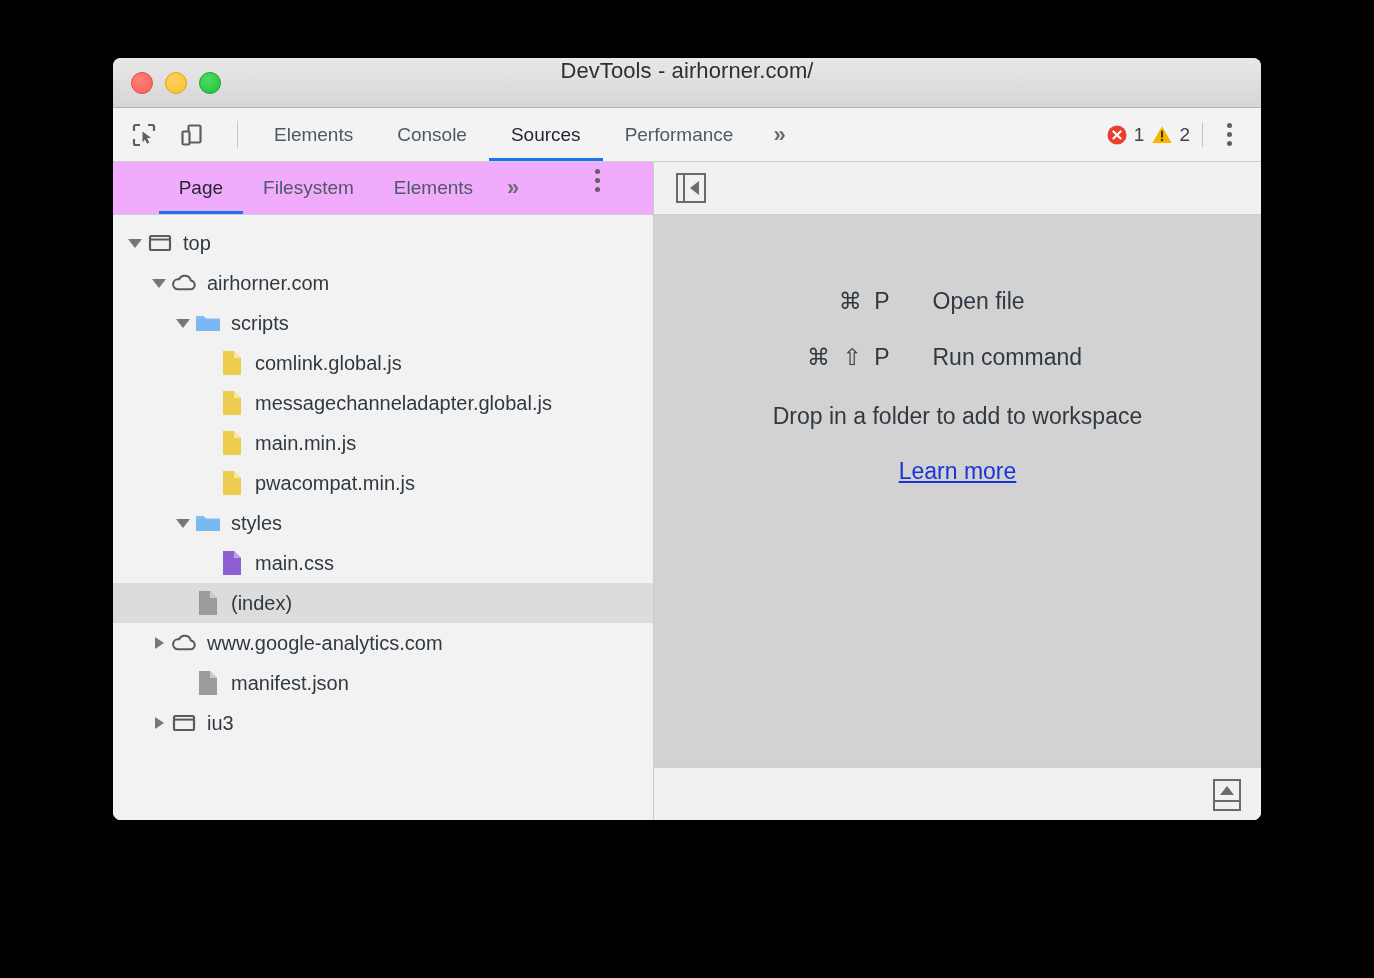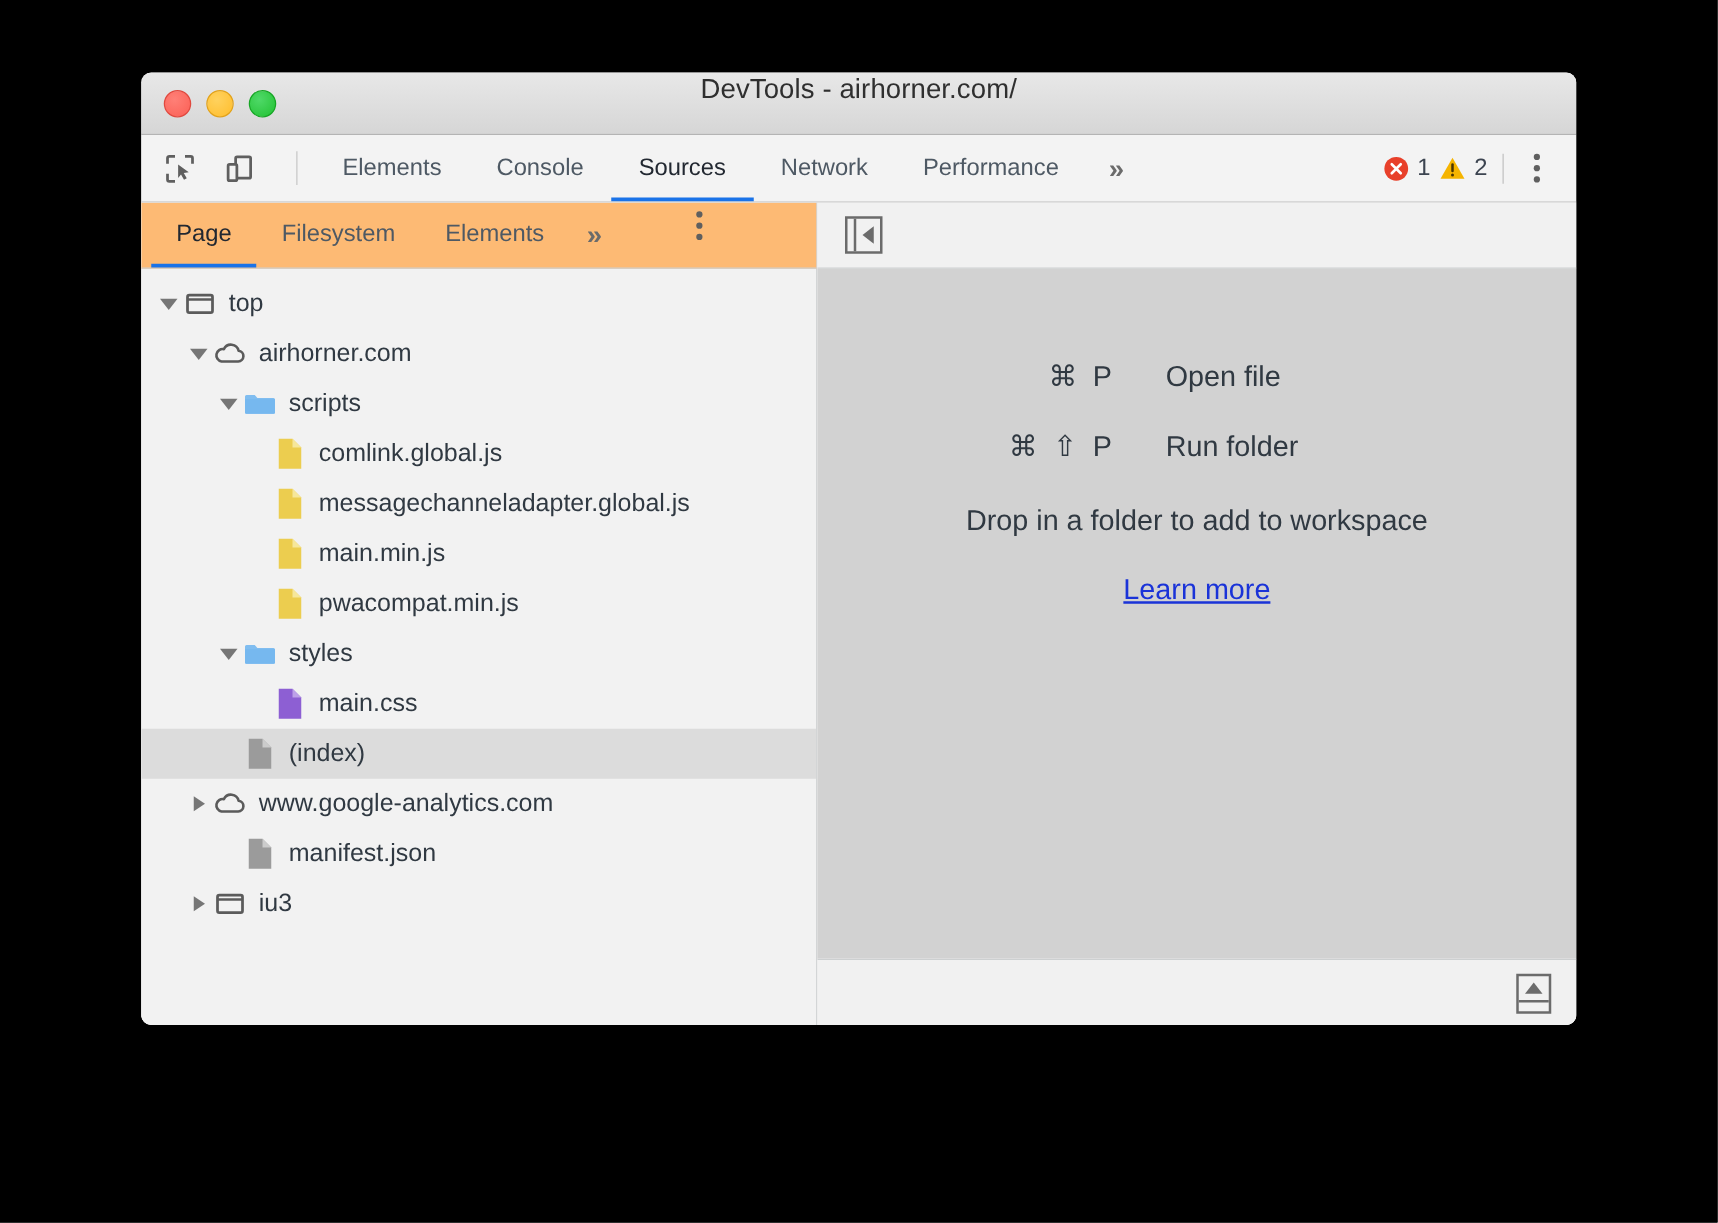--- a/index.html
+++ b/index.html
@@ -172,25 +172,26 @@
   
   .nav {
     width: 540px;
     display: flex;
     flex-direction: column;
     background: #f2f2f2;
     border-right: 1px solid #c9cccd;
   }
   .subtabs {
     height: 52px;
-    background: #fdba74;
+    background: #f0abfc;
     border-bottom: 1px solid #cdd0d1;
     display: flex;
     align-items: stretch;
     padding-left: 8px;
+    justify-content: center;
   }
   .subtab {
     display: flex;
     align-items: center;
     padding: 0 20px;
     font-size: 19px;
     color: #4e5964;
     cursor: pointer;
     position: relative;
     white-space: nowrap;
@@ -407,23 +408,20 @@
         <div class="tab">
           <span>Elements</span>
         </div>
         <div class="tab">
           <span>Console</span>
         </div>
         <div class="tab active">
           <span>Sources</span>
         </div>
         <div class="tab">
-          <span>Network</span>
-        </div>
-        <div class="tab">
           <span>Performance</span>
         </div>
         <div class="tab overflow">
           <span>»</span>
         </div>
       </div>
 
       <div class="tb-right">
         <div class="badge-group">
           <div class="badge">
@@ -641,21 +639,21 @@
           </div>
         </div>
 
         <div class="placeholder">
           <div class="shortcut-row">
             <div class="keys">⌘ P</div>
             <div class="action">Open file</div>
           </div>
           <div class="shortcut-row">
             <div class="keys">⌘ ⇧ P</div>
-            <div class="action">Run folder</div>
+            <div class="action">Run command</div>
           </div>
           <div class="drop-text">Drop in a folder to add to workspace</div>
           <div class="learn">Learn more</div>
         </div>
 
         <div class="statusbar">
           <div class="drawer-toggle">
             <div class="up">
                 <i></i>
               </div>

